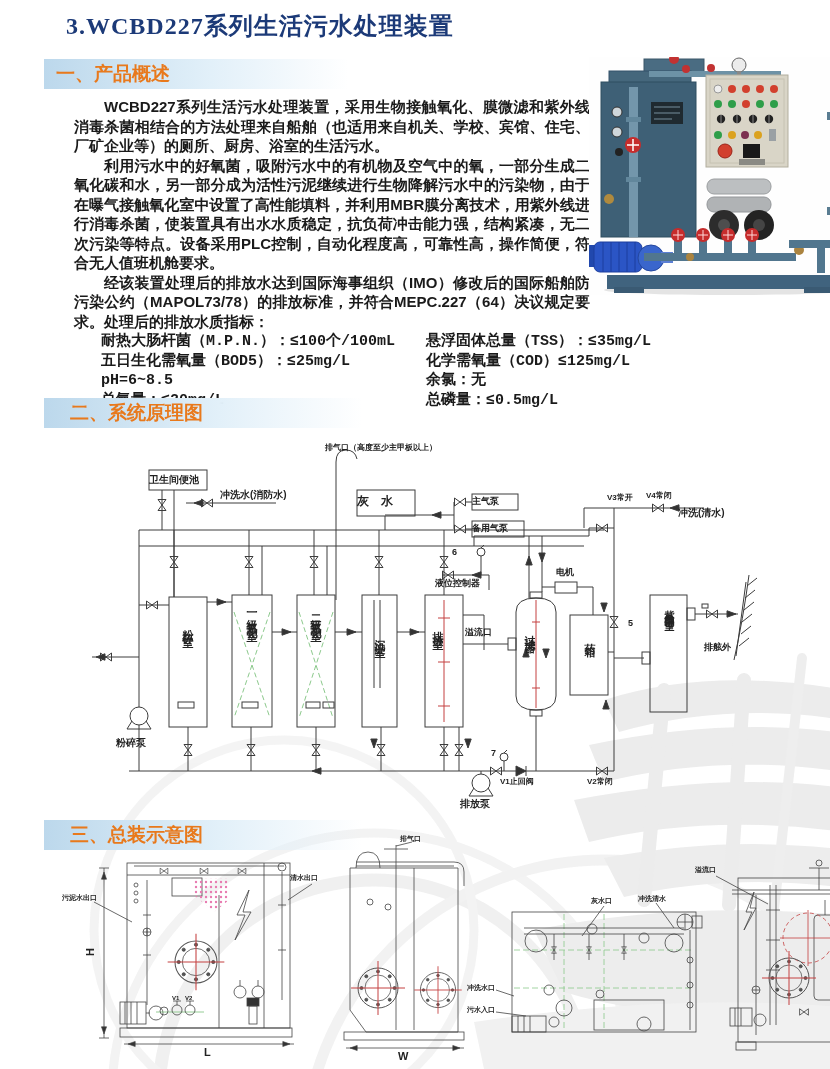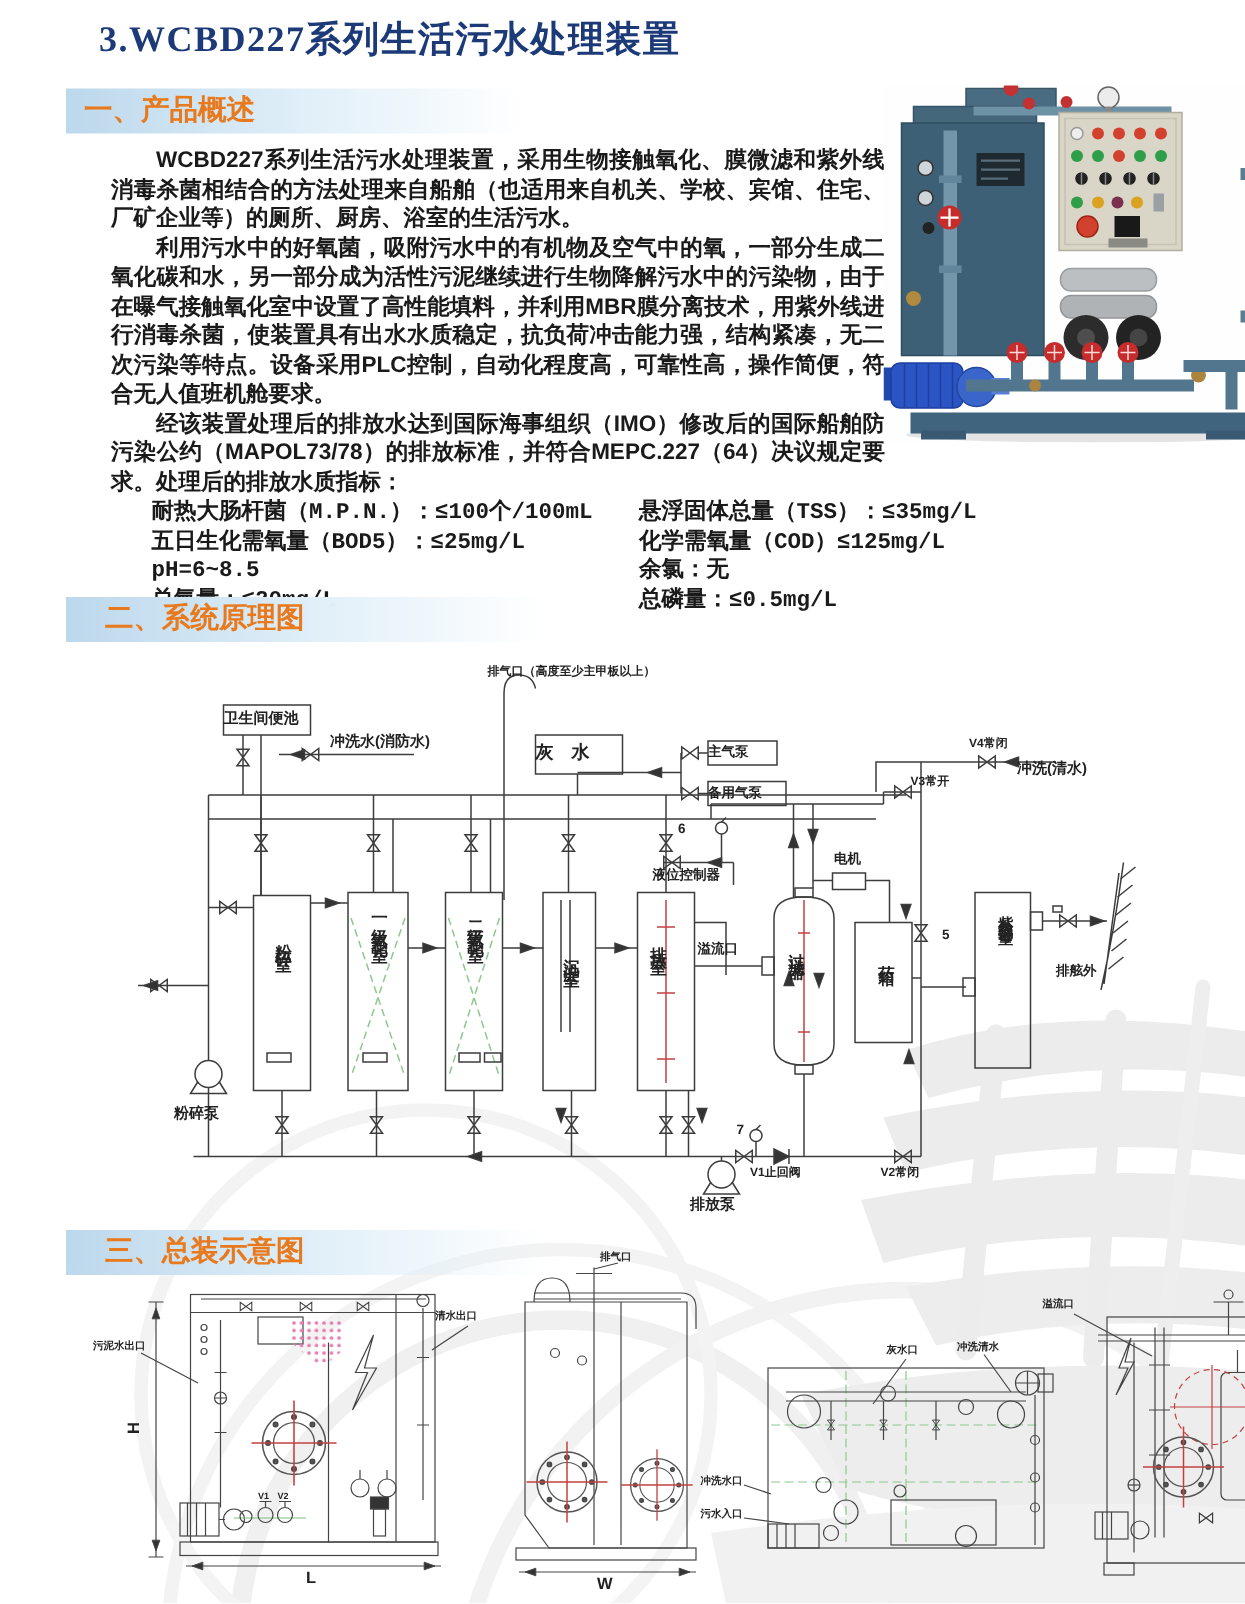--- a/index.html
+++ b/index.html
@@ -463,21 +463,21 @@
     </svg>
   </div>
 
   <div class="abslabel" style="left:281px;top:444px;font-size:8px;">排气口（高度至少主甲板以上）</div>
   <div class="abslabel center" style="left:105px;top:474px;width:58px;font-size:10px;">卫生间便池</div>
   <div class="abslabel" style="left:176px;top:489px;font-size:10px;">冲洗水(消防水)</div>
   <div class="abslabel center" style="left:313px;top:495px;width:58px;font-size:12px;">灰　水</div>
   <div class="abslabel center" style="left:428px;top:497px;width:46px;font-size:9px;">主气泵</div>
   <div class="abslabel center" style="left:428px;top:524px;width:52px;font-size:9px;">备用气泵</div>
   <div class="abslabel" style="left:602px;top:492px;font-size:8px;text-align:right;">V4常闭</div>
-  <div class="abslabel" style="left:563px;top:517px;font-size:8px;">V3常开</div>
+  <div class="abslabel" style="left:563px;top:494px;font-size:8px;">V3常开</div>
   <div class="abslabel" style="left:634px;top:507px;font-size:10px;">冲洗(清水)</div>
   <div class="abslabel" style="left:408px;top:548px;font-size:9px;">6</div>
   <div class="abslabel" style="left:391px;top:579px;font-size:9px;">液位控制器</div>
   <div class="abslabel" style="left:512px;top:568px;font-size:9px;">电机</div>
   <div class="vtext" style="left:136px;top:620px;font-size:11px;">粉碎室</div>
   <div class="vtext" style="left:200px;top:606px;font-size:11px;">一级氧化室</div>
   <div class="vtext" style="left:264px;top:606px;font-size:11px;">二级氧化室</div>
   <div class="vtext" style="left:328px;top:630px;font-size:11px;">沉淀室</div>
   <div class="vtext" style="left:386px;top:622px;font-size:11px;">排放室</div>
   <div class="abslabel" style="left:421px;top:628px;font-size:9px;">溢流口</div>

